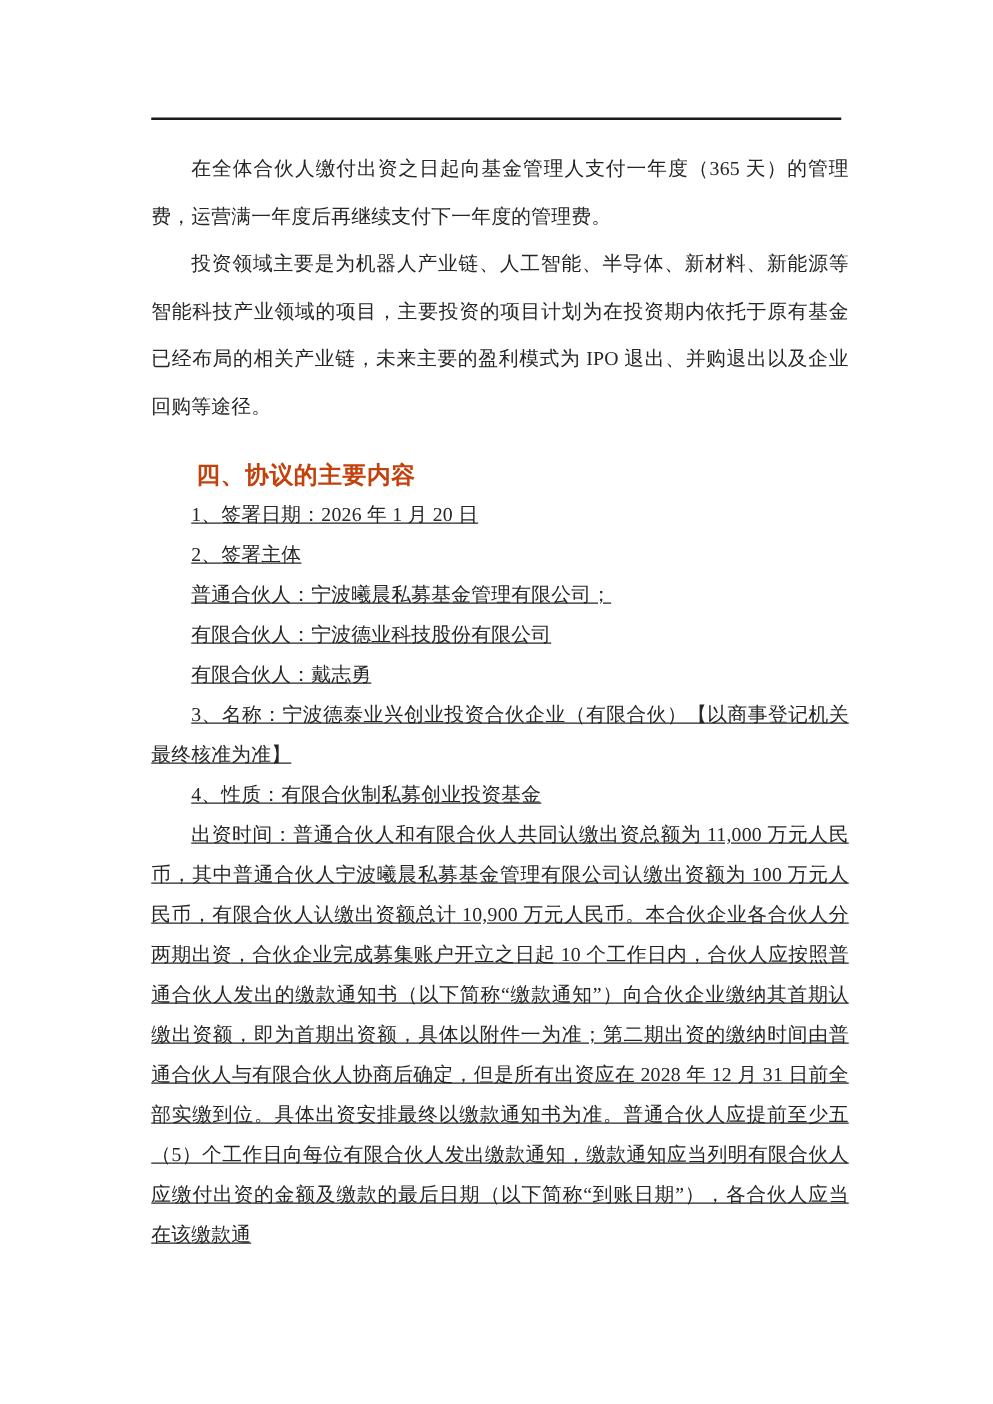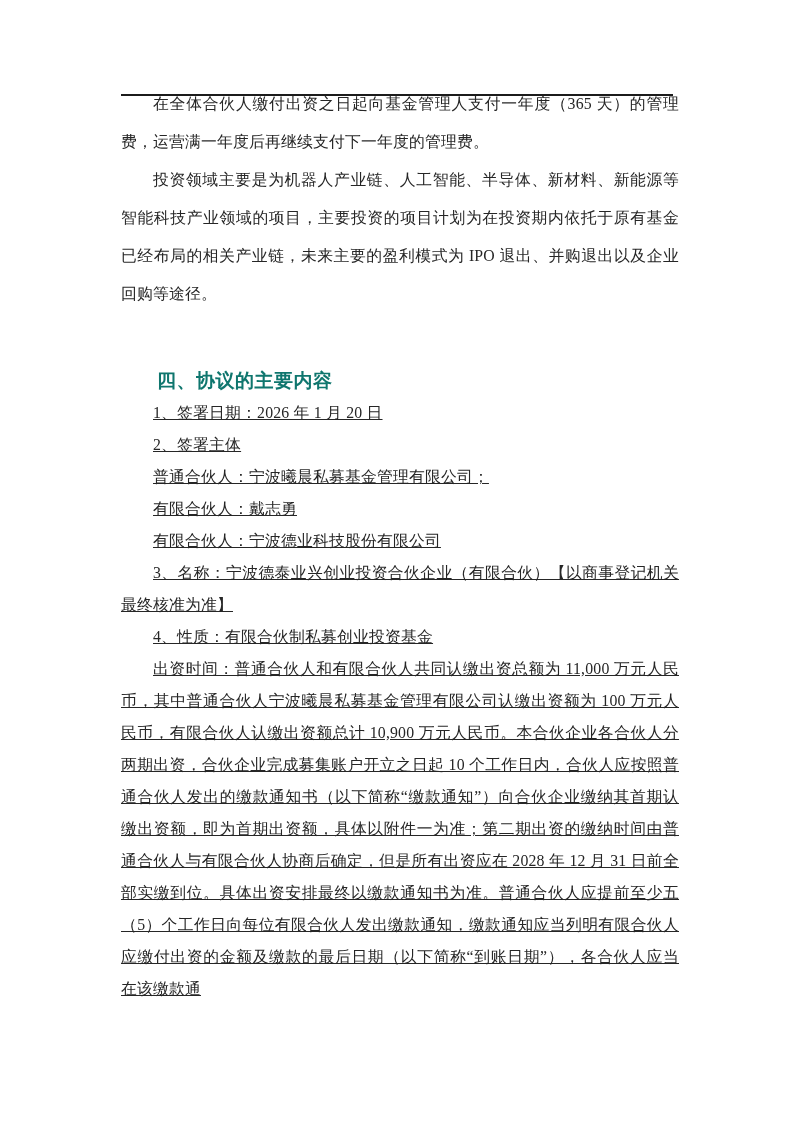--- a/index.html
+++ b/index.html
@@ -32,33 +32,33 @@
   .section p {
     margin: 0;
     padding: 0;
     font-size: 15.8px;
     text-align: justify;
     text-justify: inter-ideograph;
     text-indent: 32px;
     letter-spacing: 0.2px;
     word-break: break-all;
   }
-  .section-a { top: 85px; }
+  .section-a { top: 117px; }
   .section-a p { line-height: 38px; }
   .section-b { top: 397px; text-decoration: underline; }
   .section-b p { line-height: 32px; }
   .heading {
     position: absolute;
     left: 157px;
     top: 366px;
     margin: 0;
     font-size: 19px;
     font-weight: 700;
     line-height: 30px;
-    color: #0f766e;
+    color: #c2410c;
     letter-spacing: 0.5px;
   }
 </style>
 </head>
 <body>
 
 <div class="page">
 
   <div class="header-rule"></div>
 
@@ -66,20 +66,20 @@
     <p>在全体合伙人缴付出资之日起向基金管理人支付一年度（365 天）的管理费，运营满一年度后再继续支付下一年度的管理费。</p>
     <p>投资领域主要是为机器人产业链、人工智能、半导体、新材料、新能源等智能科技产业领域的项目，主要投资的项目计划为在投资期内依托于原有基金已经布局的相关产业链，未来主要的盈利模式为 IPO 退出、并购退出以及企业回购等途径。</p>
   </div>
 
   <h2 class="heading">四、协议的主要内容</h2>
 
   <div class="section section-b">
     <p>1、签署日期：2026 年 1 月 20 日</p>
     <p>2、签署主体</p>
     <p>普通合伙人：宁波曦晨私募基金管理有限公司；</p>
+    <p>有限合伙人：宁波德业科技股份有限公司</p>
     <p>有限合伙人：戴志勇</p>
-    <p>有限合伙人：宁波德业科技股份有限公司</p>
     <p>3、名称：宁波德泰业兴创业投资合伙企业（有限合伙）【以商事登记机关最终核准为准】</p>
     <p>4、性质：有限合伙制私募创业投资基金</p>
     <p>出资时间：普通合伙人和有限合伙人共同认缴出资总额为 11,000 万元人民币，其中普通合伙人宁波曦晨私募基金管理有限公司认缴出资额为 100 万元人民币，有限合伙人认缴出资额总计 10,900 万元人民币。本合伙企业各合伙人分两期出资，合伙企业完成募集账户开立之日起 10 个工作日内，合伙人应按照普通合伙人发出的缴款通知书（以下简称“缴款通知”）向合伙企业缴纳其首期认缴出资额，即为首期出资额，具体以附件一为准；第二期出资的缴纳时间由普通合伙人与有限合伙人协商后确定，但是所有出资应在 2028 年 12 月 31 日前全部实缴到位。具体出资安排最终以缴款通知书为准。普通合伙人应提前至少五（5）个工作日向每位有限合伙人发出缴款通知，缴款通知应当列明有限合伙人应缴付出资的金额及缴款的最后日期（以下简称“到账日期”），各合伙人应当在该缴款通</p>
   </div>
 
 </div>
 
 </body></html>

